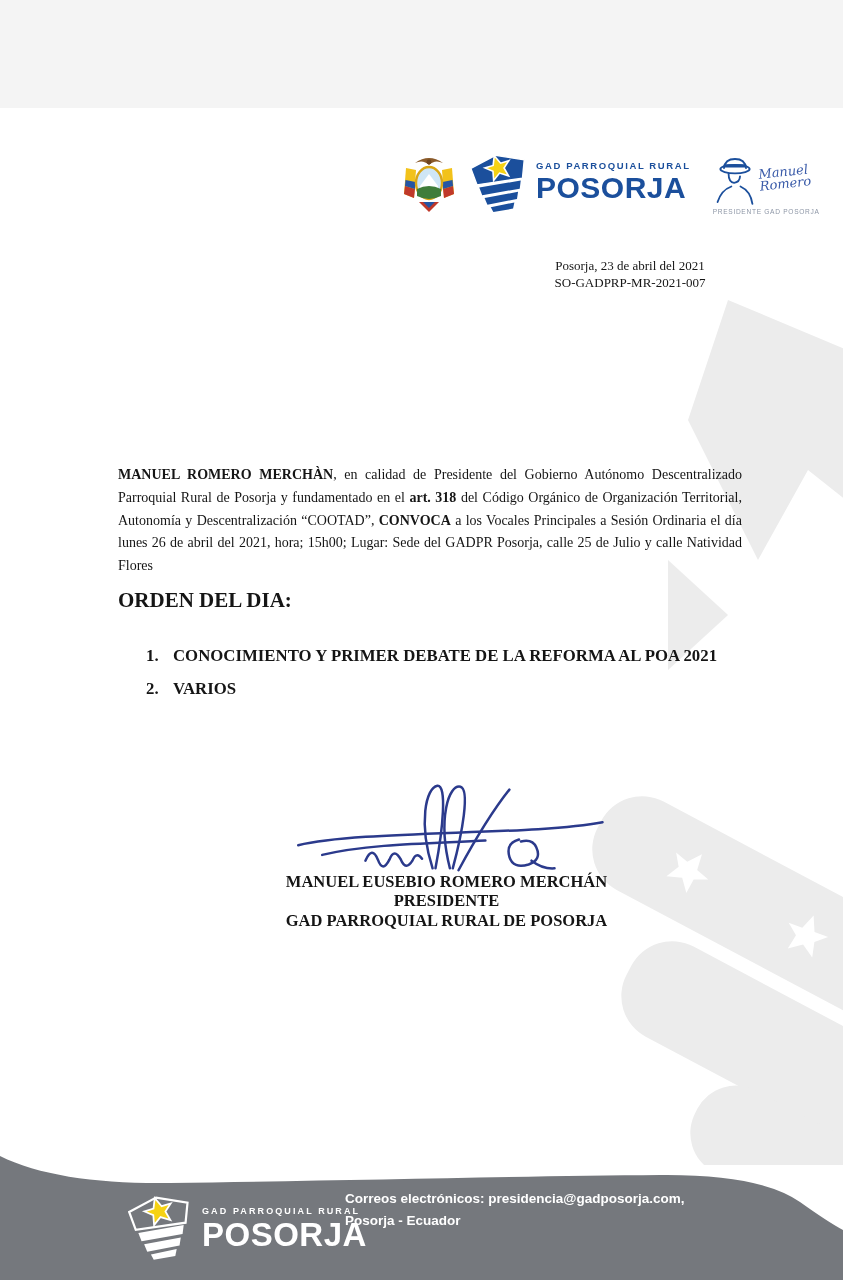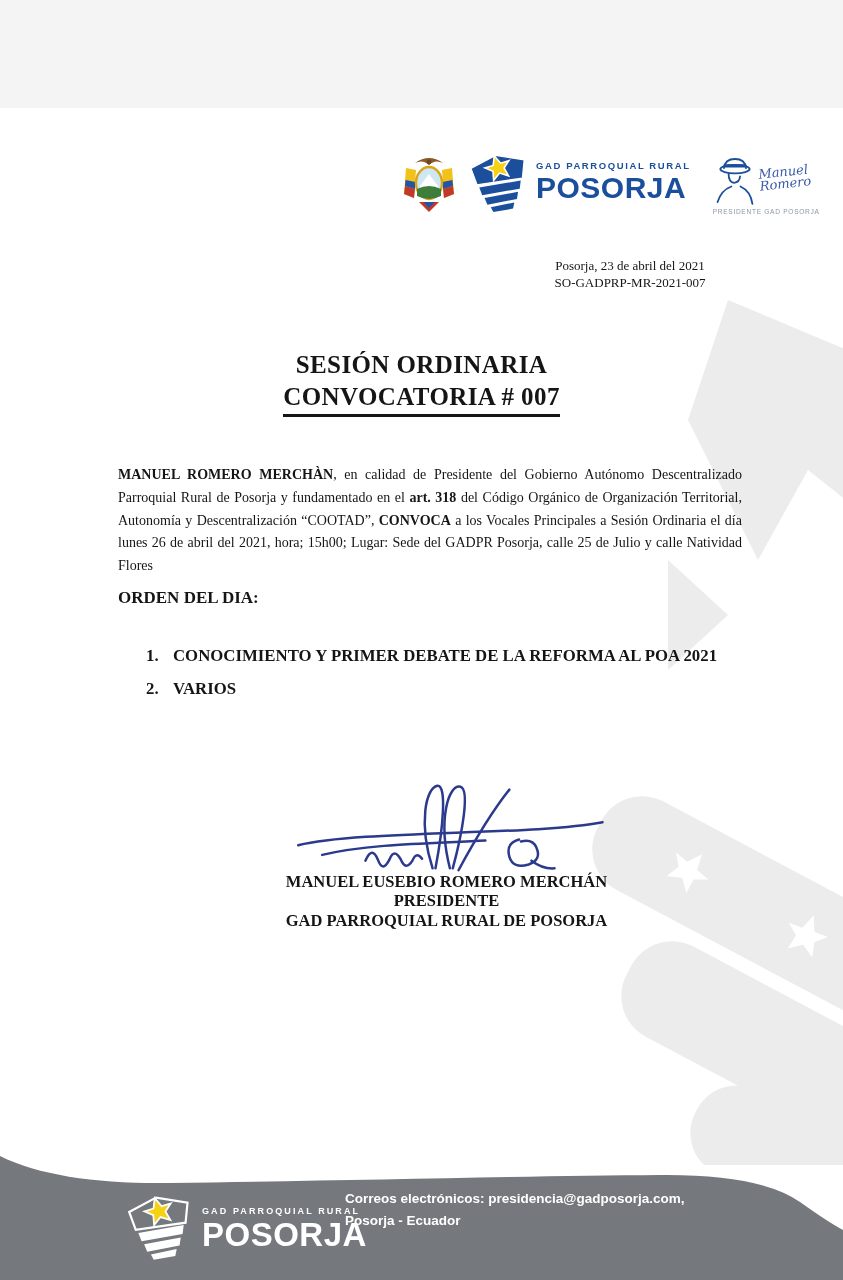--- a/index.html
+++ b/index.html
@@ -36,21 +36,21 @@
   
   #title{position:absolute;left:0;top:349px;width:843px;text-align:center;font-weight:bold;
          font-size:25px;line-height:1.28;letter-spacing:0.4px;}
   #title .underlined{display:inline-block;border-bottom:3px solid #151515;padding-bottom:1px;}
 
   
   #body-par{position:absolute;left:118px;top:450px;width:624px;font-size:14px;line-height:1.63;
             text-align:justify;}
 
   
-  #agenda-heading{position:absolute;left:118px;top:588px;font-size:17px;font-weight:bold;}
+  #agenda-heading{position:absolute;left:118px;top:588px;font-size:21px;font-weight:bold;}
   #agenda-list{position:absolute;left:146px;top:646px;font-size:16.8px;font-weight:bold;}
   .agenda-item{display:flex;margin-bottom:13px;}
   .agenda-item .num{width:27px;}
 
   
   #signature{position:absolute;left:0;top:780px;width:843px;display:flex;justify-content:center;}
   #signature svg{transform:translateX(25px);}
   #sig-block{position:absolute;left:0;top:872px;width:843px;text-align:center;font-weight:bold;
              font-size:16.5px;line-height:1.18;transform:translateX(25px);}
 
@@ -144,24 +144,20 @@
       </div>
       <div id="president-caption">PRESIDENTE GAD POSORJA</div>
     </div>
   </div>
 
   <div id="dateline">
     <div>Posorja, 23 de abril del 2021</div>
     <div class="ref">SO-GADPRP-MR-2021-007</div>
   </div>
 
-  <div id="title">
-    <div>SESIÓN ORDINARIA</div>
-    <div><span class="underlined">CONVOCATORIA # 007</span></div>
-  </div>
 
   <p id="body-par"><span style="font-weight: bold;">MANUEL ROMERO MERCHÀN</span><span>, en calidad de Presidente del Gobierno Autónomo Descentralizado Parroquial Rural de Posorja y fundamentado en el </span><span style="font-weight: bold;">art. 318</span><span> del Código Orgánico de Organización Territorial, Autonomía y Descentralización “COOTAD”, </span><span style="font-weight: bold;">CONVOCA</span><span> a los Vocales Principales a Sesión Ordinaria el día lunes 26 de abril del 2021, hora; 15h00; Lugar: Sede del GADPR Posorja, calle 25 de Julio y calle Natividad Flores</span></p>
 
   <div id="agenda-heading">ORDEN DEL DIA:</div>
   <div id="agenda-list">
     <div class="agenda-item">
       <span class="num">1.</span>
       <span>CONOCIMIENTO Y PRIMER DEBATE DE LA REFORMA AL POA 2021</span>
     </div>
     <div class="agenda-item">

